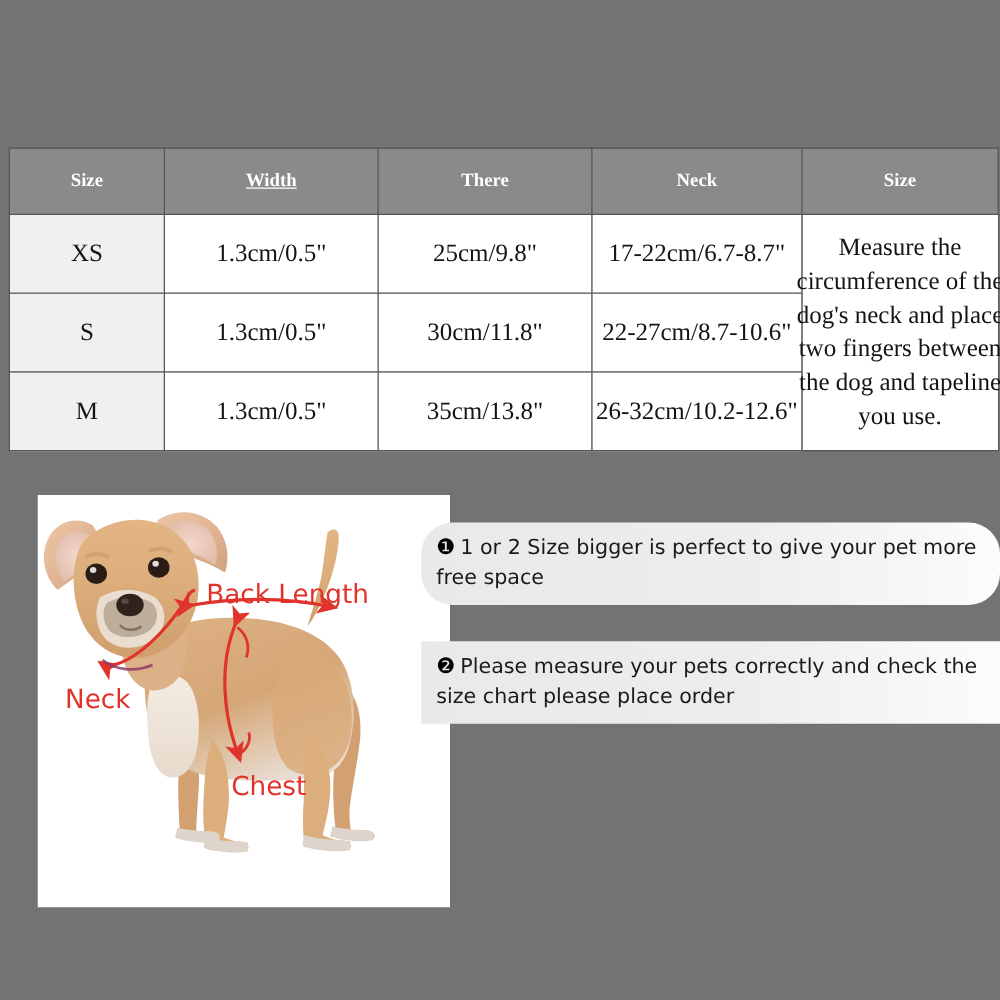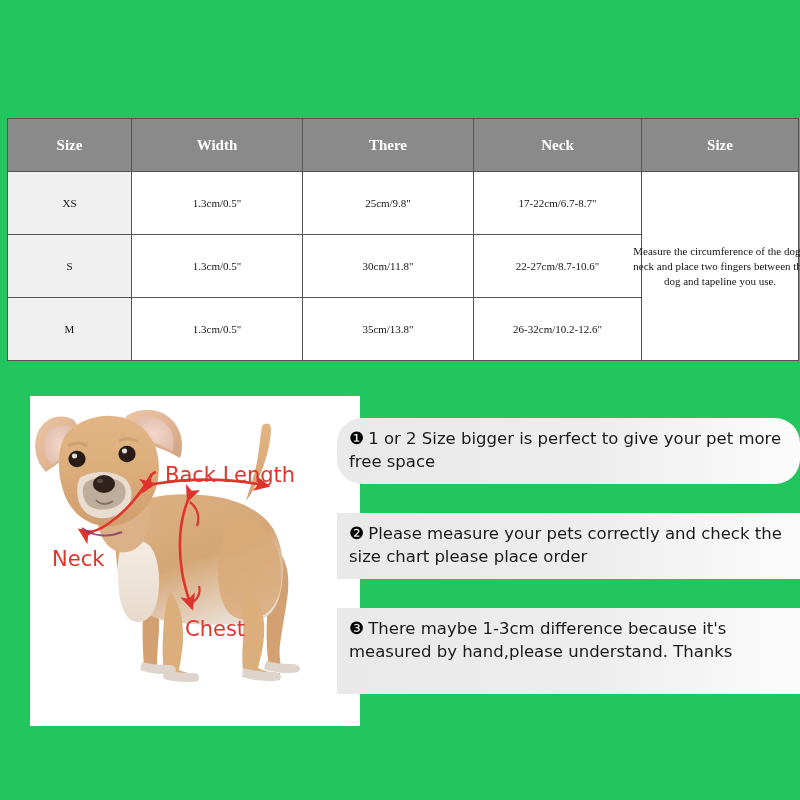--- a/index.html
+++ b/index.html
@@ -4,21 +4,21 @@
 <style>
   html, body {
     margin: 0;
     padding: 0;
     background: #ffffff;
   }
   #page {
     position: relative;
     width: 800px;
     height: 800px;
-    background: #22c55e;
+    background: #737373;
     overflow: hidden;
     font-family: "Liberation Sans", sans-serif;
   }
 
   
   #size-table-wrap {
     position: absolute;
     left: 7px;
     top: 118px;
     width: 786px;
@@ -41,21 +41,21 @@
   table.size-table thead th {
     background: #8a8a8a;
     color: #ffffff;
     font-weight: bold;
     font-size: 15px;
     height: 52px;
   }
   table.size-table tbody td {
     background: #ffffff;
     color: #141414;
-    font-size: 11px;
+    font-size: 20px;
     height: 62px;
   }
   table.size-table tbody td.size-cell {
     background: #f0f0f0;
   }
   td.tips-cell {
     font-size: 15.5px;
     line-height: 1.35;
     color: #141414;
     position: relative;
@@ -65,21 +65,21 @@
     left: 50%;
     top: 50%;
     transform: translate(-50%, -50%);
     width: 182px;
     text-align: center;
     white-space: normal;
   }
 
   
   .col-size   { width: 123px; }
-  .col-width  { width: 170px; }
+  .col-width  { width: 170px; text-decoration: underline; }
   .col-length { width: 170px; }
   .col-neck   { width: 167px; }
   .col-tips   { width: 156px; }
 
   
   #dog-figure {
     position: absolute;
     left: 0px;
     top: 396px;
     width: 330px;
@@ -284,17 +284,14 @@
   </div>
 
   <div class="note-band" id="note-1">
     <span class="note-marker">❶</span><span>1 or 2 Size bigger is perfect to give your pet more free space</span>
   </div>
 
   <div class="note-band" id="note-2">
     <span class="note-marker">❷</span><span>Please measure your pets correctly and check the size chart please place order</span>
   </div>
 
-  <div class="note-band" id="note-3">
-    <span class="note-marker">❸</span><span>There maybe 1-3cm difference because it's measured by hand,please understand. Thanks</span>
-  </div>
 
 </div>
 
 </body></html>

